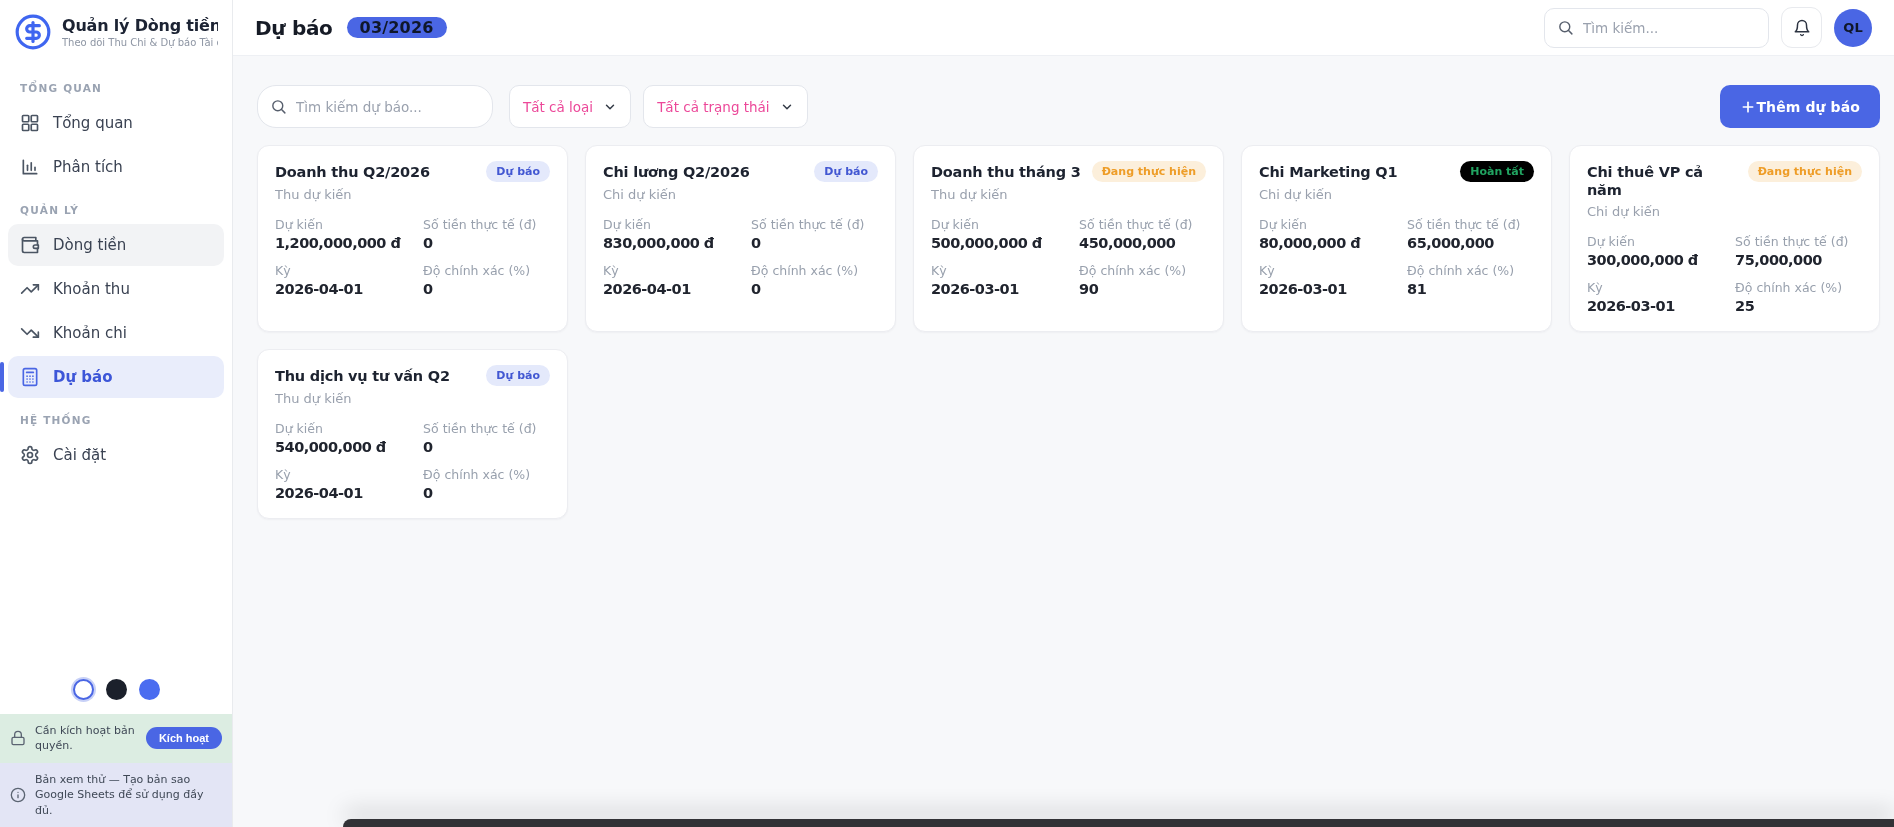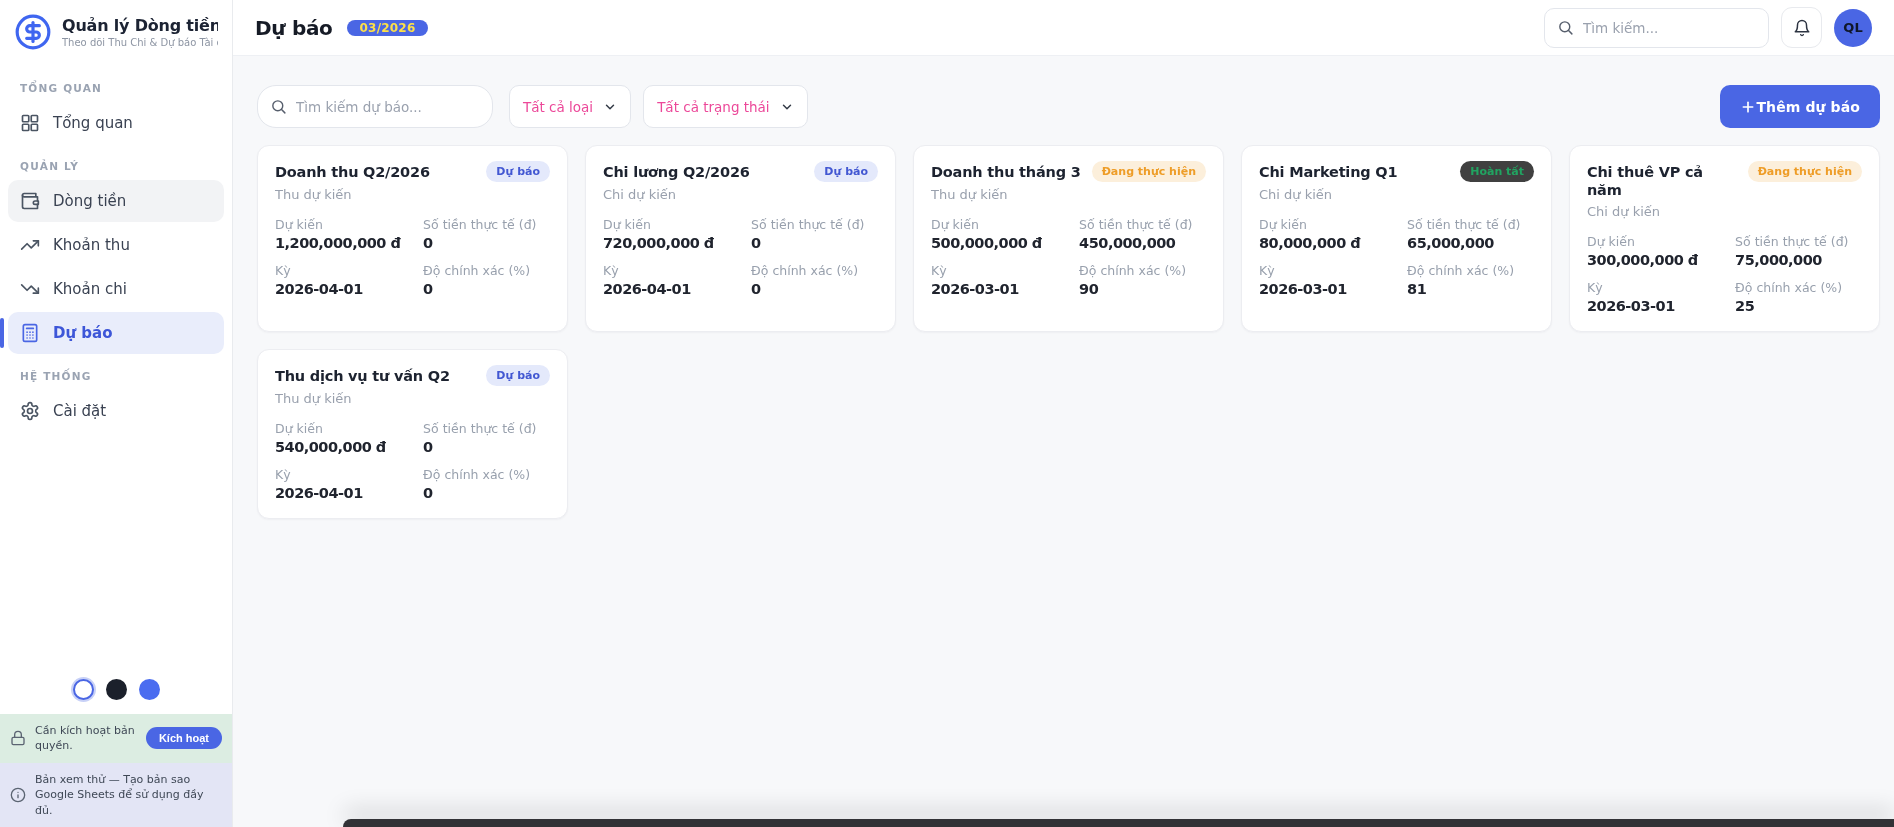--- a/index.html
+++ b/index.html
@@ -41,21 +41,21 @@
   .notice-icon { width:16px; height:16px; min-width:16px; color:#5b6472; }
   .notice-text { flex:1; }
   .activate-btn { background:#4a66e4; color:#fff; font-size:11px; font-weight:bold; border:none;
                   border-radius:999px; padding:5px 13px; cursor:pointer; white-space:nowrap; }
 
   
   .main { flex:1; display:flex; flex-direction:column; height:100%; min-width:0; }
   .topbar { height:56px; min-height:56px; background:#fff; border-bottom:1px solid #eef0f4;
             display:flex; align-items:center; padding:0 22px; }
   .page-title { font-size:20px; font-weight:bold; color:#161b26; letter-spacing:-0.3px; }
-  .period-badge { margin-left:14px; background:#4a66e4; color:#fde047; font-size:12px; font-weight:bold;
+  .period-badge { margin-left:14px; background:#4a66e4; color:#0f172a; font-size:16px; font-weight:bold;
                   padding:1px 13px; border-radius:999px; letter-spacing:0.2px; }
   .topbar-right { margin-left:auto; display:flex; align-items:center; gap:12px; }
   .searchbox { display:flex; align-items:center; gap:9px; width:225px; height:40px; background:#fff;
                border:1px solid #e3e6ec; border-radius:10px; padding:4px 12px; }
   .searchbox svg { width:17px; height:17px; color:#565e6c; min-width:17px; }
   .searchbox input { border:none; outline:none; width:100%; font-size:13.5px; color:#1d2330; background:transparent;
                      font-family:inherit; }
   .searchbox input::placeholder { color:#9aa1ae; }
   .iconbtn { width:41px; height:41px; border:1px solid #e8eaee; background:#fff; border-radius:11px;
              display:flex; align-items:center; justify-content:center; cursor:pointer; color:#2d3442; }
@@ -77,21 +77,21 @@
   .add-btn svg { width:16px; height:16px; }
 
   .cards { margin-top:17px; display:grid; grid-template-columns:repeat(5,1fr); gap:17px; }
   .card { background:#fff; border:1px solid #ecedf1; border-radius:12px; padding:15px 17px 17px 17px;
           box-shadow:0 1px 2px rgba(16,24,40,.04); min-height:163px; cursor:pointer; }
   .card-head { display:flex; align-items:flex-start; justify-content:space-between; gap:8px; }
   .card-title { font-size:14.5px; font-weight:bold; color:#1d2330; letter-spacing:-0.2px; line-height:1.25; padding-top:2px; }
   .badge { font-size:11px; font-weight:bold; padding:4px 10px; border-radius:999px; white-space:nowrap; }
   .badge-blue { background:#e4e9fb; color:#4257d2; }
   .badge-orange { background:#fcefdb; color:#ee9d28; }
-  .badge-green { background:#404040; color:#21a461; }
+  .badge-green { background:#000000; color:#21a461; }
   .card-sub { font-size:13px; color:#99a0ad; margin-top:5px; }
   .fields { margin-top:15px; display:grid; grid-template-columns:1.12fr 1fr; row-gap:12px; column-gap:6px; }
   .flabel { font-size:12.5px; color:#98a0ad; }
   .fvalue { font-size:14.5px; font-weight:bold; color:#20242e; margin-top:3px; letter-spacing:-0.5px; white-space:nowrap; }
 
   
   .bottom-strip { position:absolute; left:343px; right:0; bottom:0; height:8px; background:#323236;
                   border-top-left-radius:9px; box-shadow:0 -8px 22px rgba(0,0,0,.22); z-index:5; }
 </style>
 </head>
@@ -118,20 +118,29 @@
       <div class="nav-item">
         <svg class="nav-icon" viewBox="0 0 24 24" fill="none" stroke="currentColor" stroke-width="2" stroke-linecap="round" stroke-linejoin="round">
             <rect x="3" y="3" width="7.5" height="7.5" rx="1"></rect>
             <rect x="13.5" y="3" width="7.5" height="7.5" rx="1"></rect>
             <rect x="3" y="13.5" width="7.5" height="7.5" rx="1"></rect>
             <rect x="13.5" y="13.5" width="7.5" height="7.5" rx="1"></rect>
           </svg>
         <span>Tổng quan</span>
       </div>
 
+      <div class="nav-item">
+        <svg class="nav-icon" viewBox="0 0 24 24" fill="none" stroke="currentColor" stroke-width="2" stroke-linecap="round" stroke-linejoin="round">
+            <path d="M4 4v16h16"></path>
+            <path d="M9 16v-6"></path>
+            <path d="M13.5 16V7"></path>
+            <path d="M18 16v-3.5"></path>
+          </svg>
+        <span>Phân tích</span>
+      </div>
 
       <div class="section-title">QUẢN LÝ</div>
 
       <div class="nav-item highlight">
         <svg class="nav-icon" viewBox="0 0 24 24" fill="none" stroke="currentColor" stroke-width="2" stroke-linecap="round" stroke-linejoin="round">
             <path d="M21 12V7H5a2 2 0 0 1 0-4h14v4"></path>
             <path d="M3 5v14a2 2 0 0 0 2 2h16v-5"></path>
             <path d="M18 12a2 2 0 0 0 0 4h4v-4Z"></path>
           </svg>
         <span>Dòng tiền</span>
@@ -290,21 +299,21 @@
 
   <div class="card">
     <div class="card-head">
       <div class="card-title">Chi lương Q2/2026</div>
       <span class="badge badge-blue">Dự báo</span>
     </div>
     <div class="card-sub">Chi dự kiến</div>
     <div class="fields">
       <div class="field">
         <div class="flabel">Dự kiến</div>
-        <div class="fvalue">720,000,000 đ</div>
+        <div class="fvalue">830,000,000 đ</div>
       </div>
       <div class="field">
         <div class="flabel">Số tiền thực tế (đ)</div>
         <div class="fvalue">0</div>
       </div>
       <div class="field">
         <div class="flabel">Kỳ</div>
         <div class="fvalue">2026-04-01</div>
       </div>
       <div class="field">

